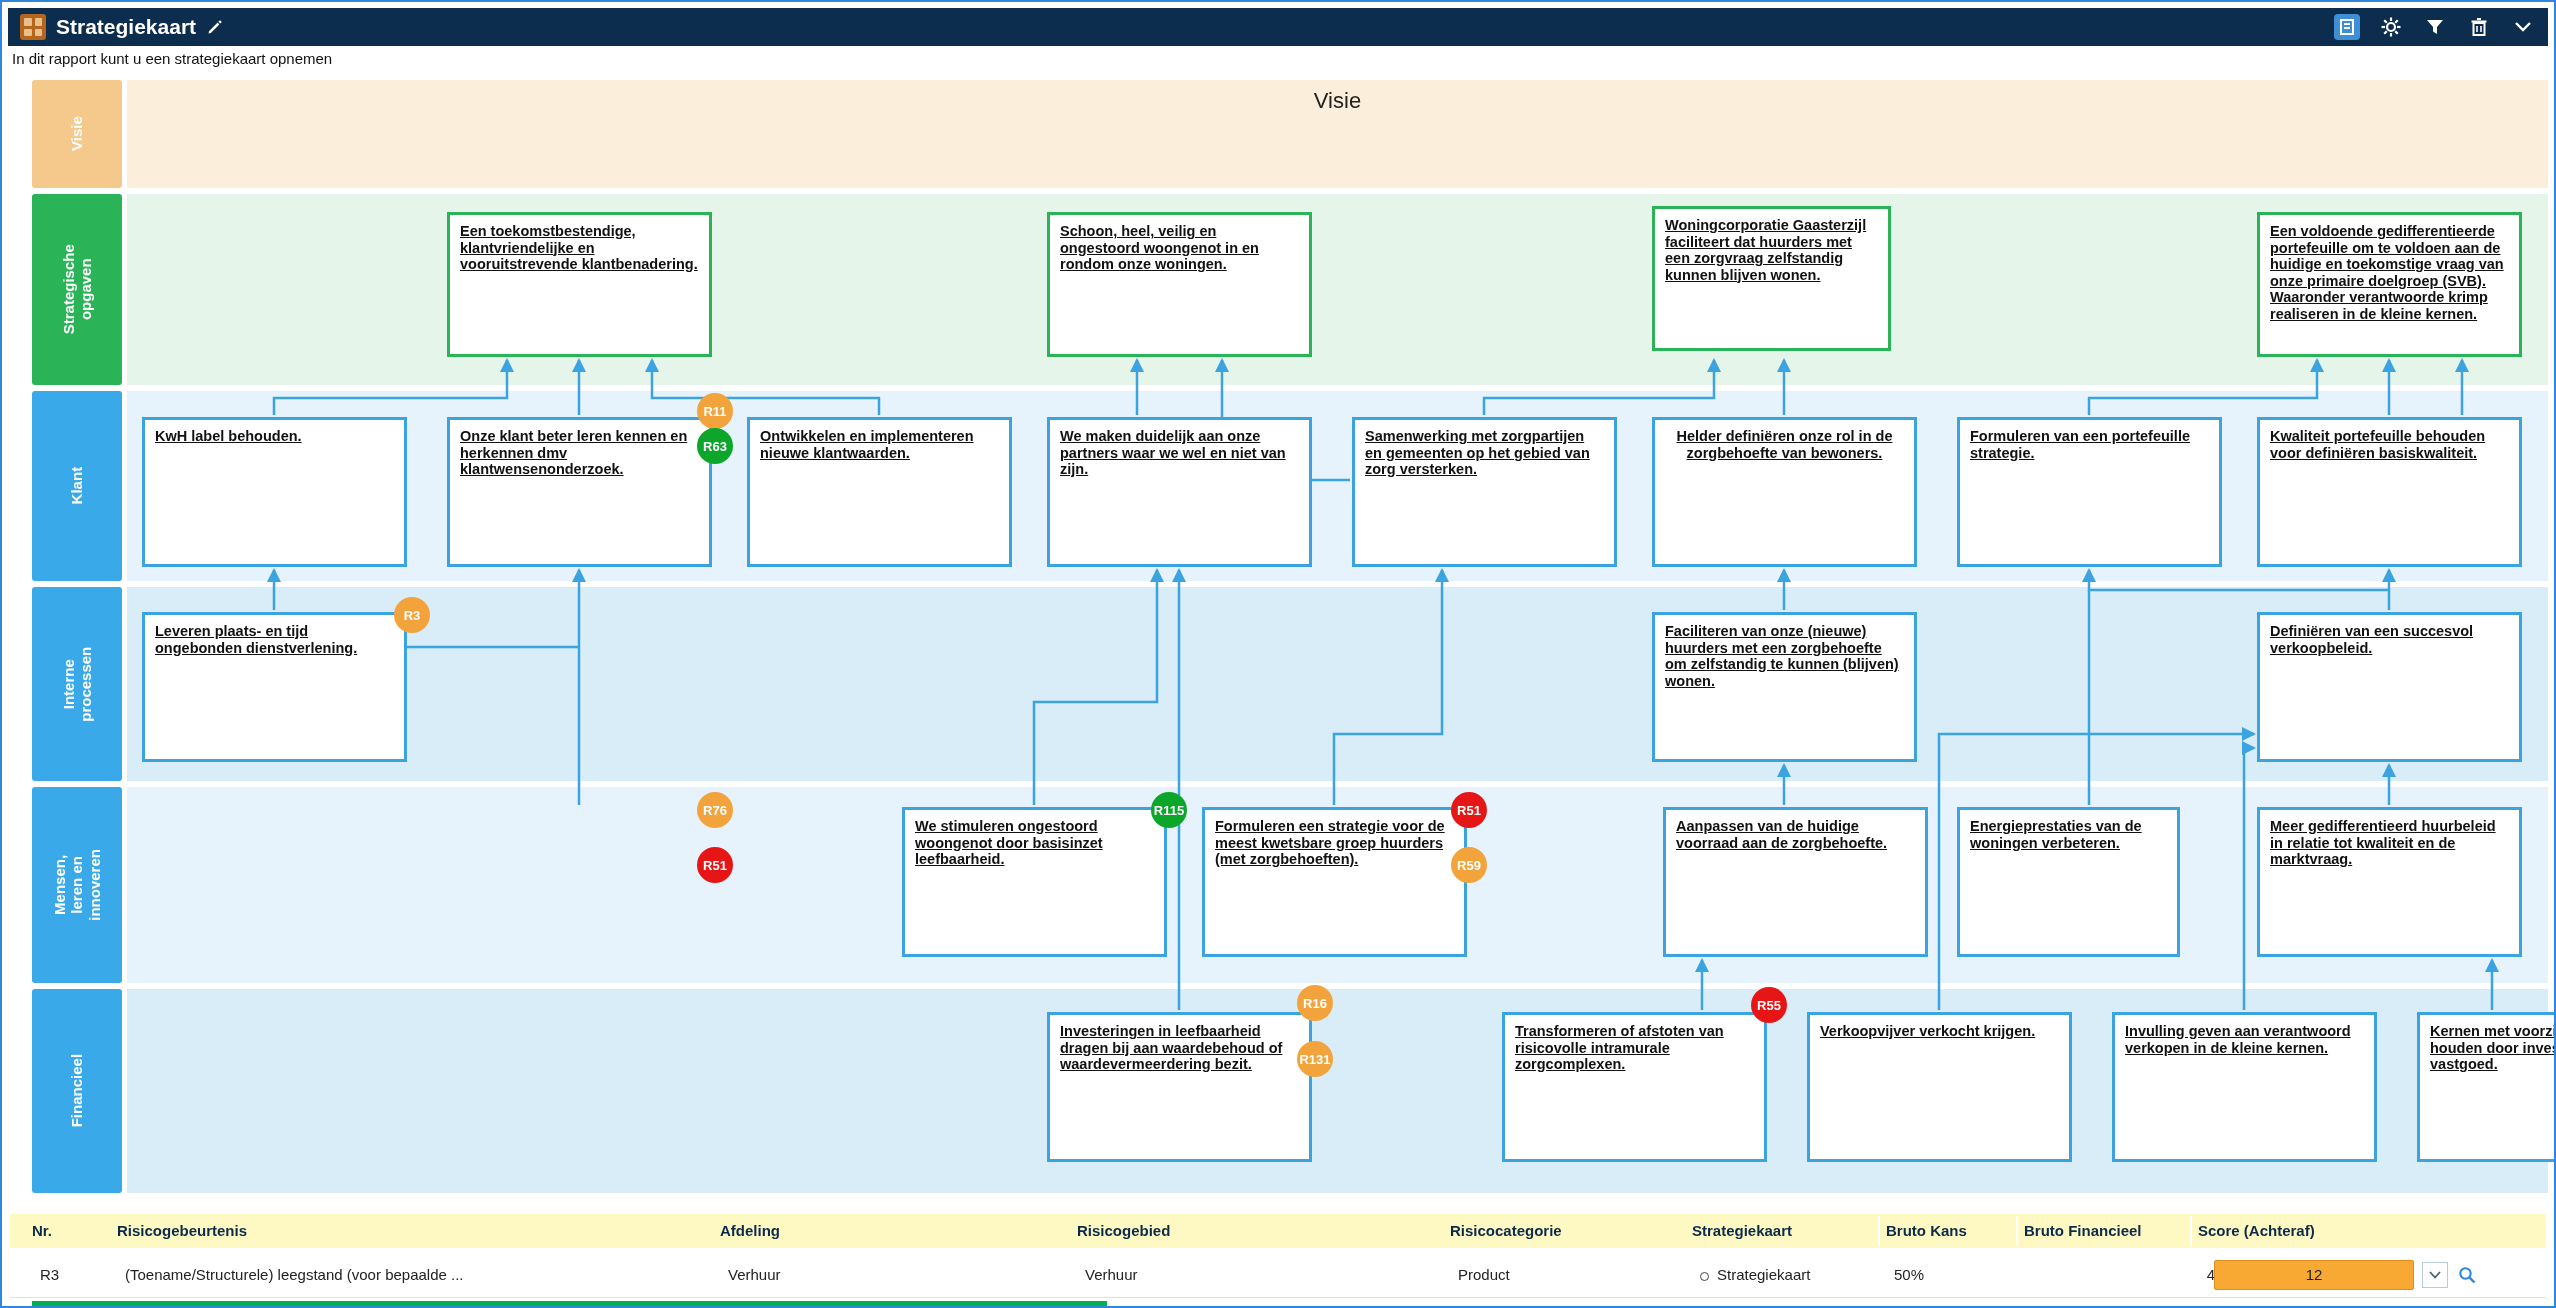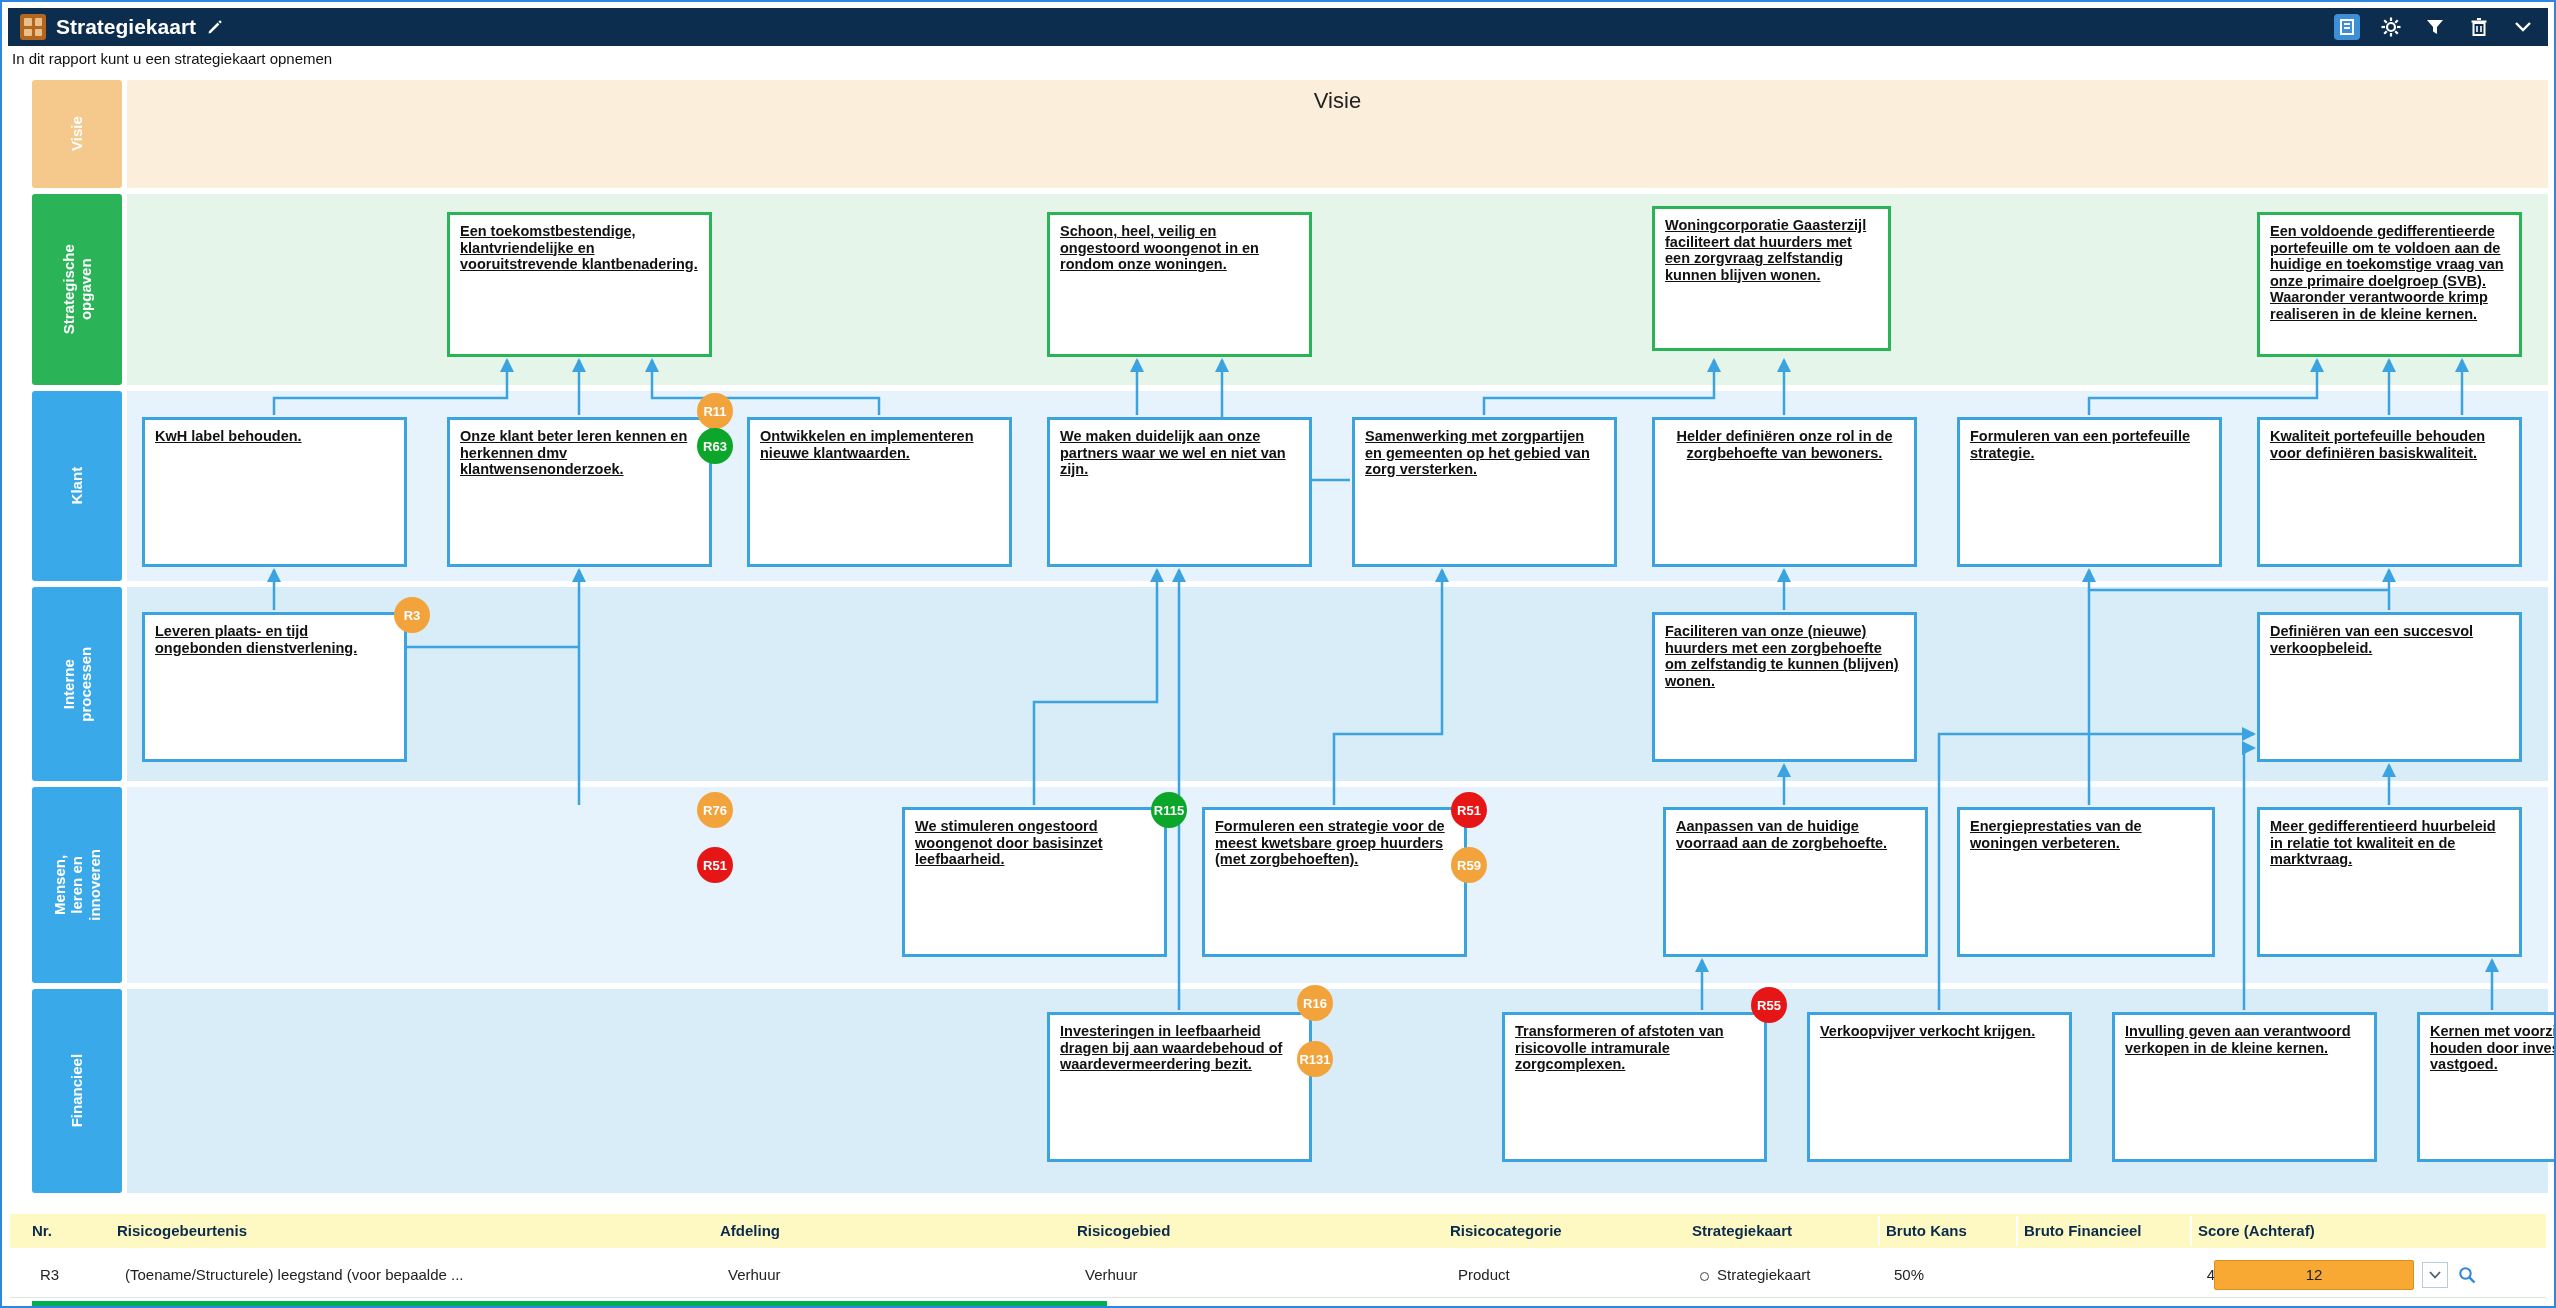--- a/index.html
+++ b/index.html
@@ -241,21 +241,21 @@
       </div>
       <div class="map-box blue" style="left: 900px; top: 805px; width: 265px; height: 150px;">
         <div class="box-text">We stimuleren ongestoord woongenot door basisinzet leefbaarheid.</div>
       </div>
       <div class="map-box blue" style="left: 1200px; top: 805px; width: 265px; height: 150px;">
         <div class="box-text">Formuleren een strategie voor de meest kwetsbare groep huurders (met zorgbehoeften).</div>
       </div>
       <div class="map-box blue" style="left: 1650px; top: 805px; width: 265px; height: 150px; margin-left: 11px;">
         <div class="box-text">Aanpassen van de huidige voorraad aan de zorgbehoefte.</div>
       </div>
-      <div class="map-box blue" style="left: 1955px; top: 805px; width: 258px; height: 150px;">
+      <div class="map-box blue" style="left: 1955px; top: 805px; width: 223px; height: 150px;">
         <div class="box-text">Energieprestaties van de woningen verbeteren.</div>
       </div>
       <div class="map-box blue" style="left: 2255px; top: 805px; width: 265px; height: 150px;">
         <div class="box-text">Meer gedifferentieerd huurbeleid in relatie tot kwaliteit en de marktvraag.</div>
       </div>
       <div class="map-box blue" style="left: 1045px; top: 1010px; width: 265px; height: 150px;">
         <div class="box-text">Investeringen in leefbaarheid dragen bij aan waardebehoud of waardevermeerdering bezit.</div>
       </div>
       <div class="map-box blue" style="left: 1500px; top: 1010px; width: 265px; height: 150px;">
         <div class="box-text">Transformeren of afstoten van risicovolle intramurale zorgcomplexen.</div>

